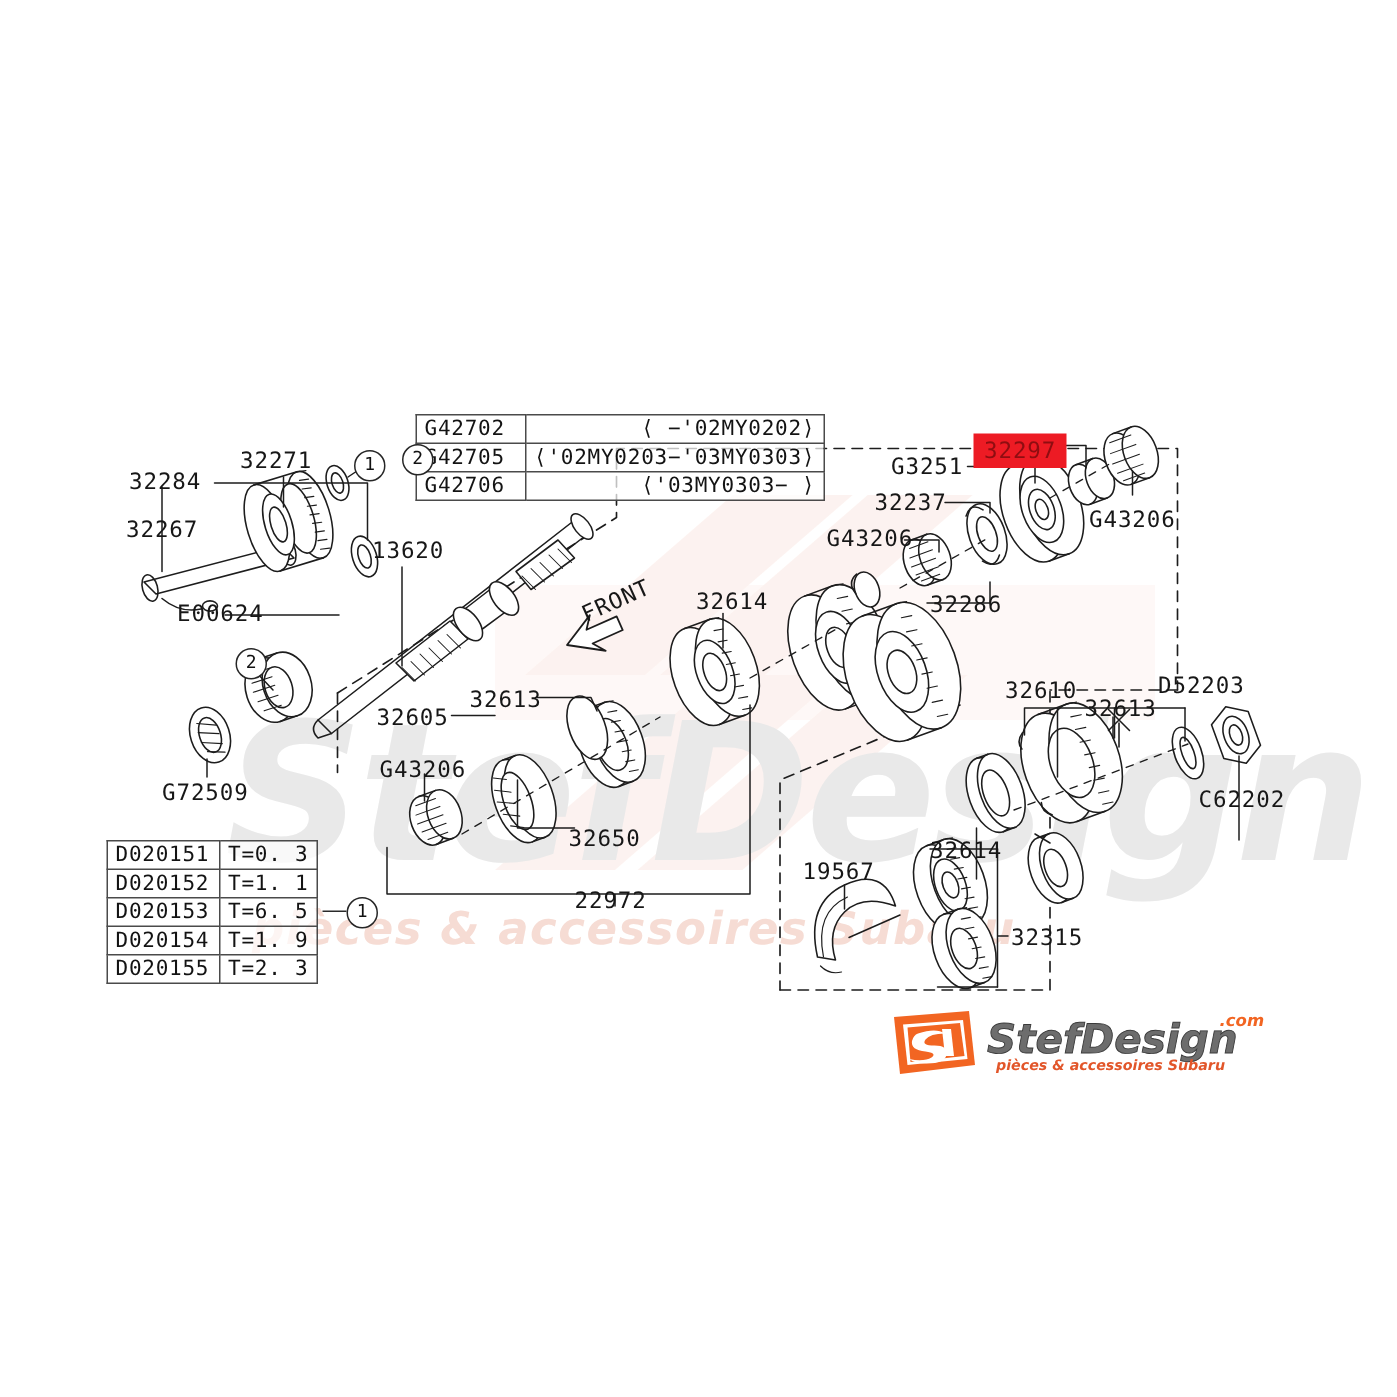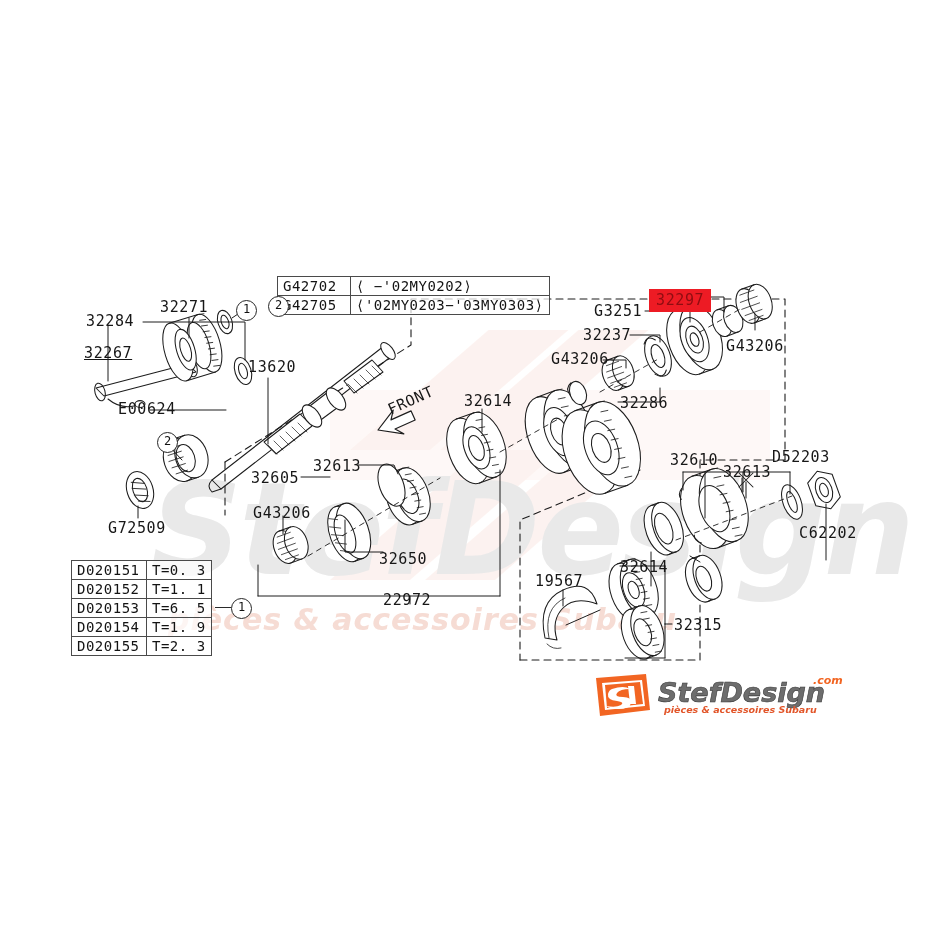--- a/index.html
+++ b/index.html
@@ -29,21 +29,21 @@
   
   .ld{position:absolute;background:#2a2a2a;}
   .ld.h{height:1px;}
 
   
   table.pt{position:absolute;border-collapse:collapse;background:transparent;}
   table.pt td{border:1px solid #4a4a4a;font-size:14px;letter-spacing:.5px;
               padding:1px 5px;color:#131313;white-space:nowrap;
               background:rgba(255,255,255,.72);}
   table.pt td.k{text-align:left;}
-  table.pt td.v{text-align:left;}
+  table.pt td.v{text-align:right;}
 
   
   #variant-table{left:277px;top:276px;}
   #variant-table td.code{min-width:62px;}
   #variant-table td.range{min-width:168px;}
 
   
   #thickness-table{left:71px;top:560px;}
   #thickness-table td.k{min-width:64px;}
   #thickness-table td.v{min-width:46px;}
@@ -428,20 +428,24 @@
   <table class="pt" id="variant-table">
     <tbody>
       <tr>
         <td class="k code">G42702</td>
         <td class="v range">⟨     −'02MY0202⟩</td>
       </tr>
       <tr>
         <td class="k code">G42705</td>
         <td class="v range">⟨'02MY0203−'03MY0303⟩</td>
       </tr>
+      <tr>
+        <td class="k code">G42706</td>
+        <td class="v range">⟨'03MY0303−      ⟩</td>
+      </tr>
     </tbody>
   </table>
   <div class="circ" style="left:268px;top:296px;">2</div>
 
   <table class="pt" id="thickness-table">
     <tbody>
       <tr>
         <td class="k">D020151</td>
         <td class="v">T=0. 3</td>
       </tr>
@@ -464,21 +468,21 @@
     </tbody>
   </table>
   <div class="ld h" style="left:215px;top:607px;width:16px;"></div>
   <div class="circ" style="left:231px;top:598px;">1</div>
 
   <div class="circ" style="left:236px;top:300px;">1</div>
   <div class="circ" style="left:157px;top:432px;">2</div>
 
   <div class="lbl" style="left:86px;top:312px;">32284</div>
   <div class="lbl" style="left:160px;top:298px;">32271</div>
-  <div class="lbl" style="left:84px;top:344px;text-decoration:underline;">32267</div>
+  <div class="lbl" style="left:84px;top:344px;">32267</div>
   <div class="lbl" style="left:118px;top:400px;">E00624</div>
   <div class="lbl" style="left:108px;top:519px;">G72509</div>
   <div class="lbl" style="left:248px;top:358px;">13620</div>
   <div class="lbl" style="left:251px;top:469px;text-align:right;">32605</div>
   <div class="lbl" style="left:253px;top:504px;">G43206</div>
   <div class="lbl" style="left:313px;top:457px;">32613</div>
   <div class="lbl" style="left:379px;top:550px;">32650</div>
   <div class="lbl" style="left:383px;top:591px;">22972</div>
   <div class="lbl" style="left:464px;top:392px;">32614</div>
   <div class="lbl" style="left:551px;top:350px;">G43206</div>

